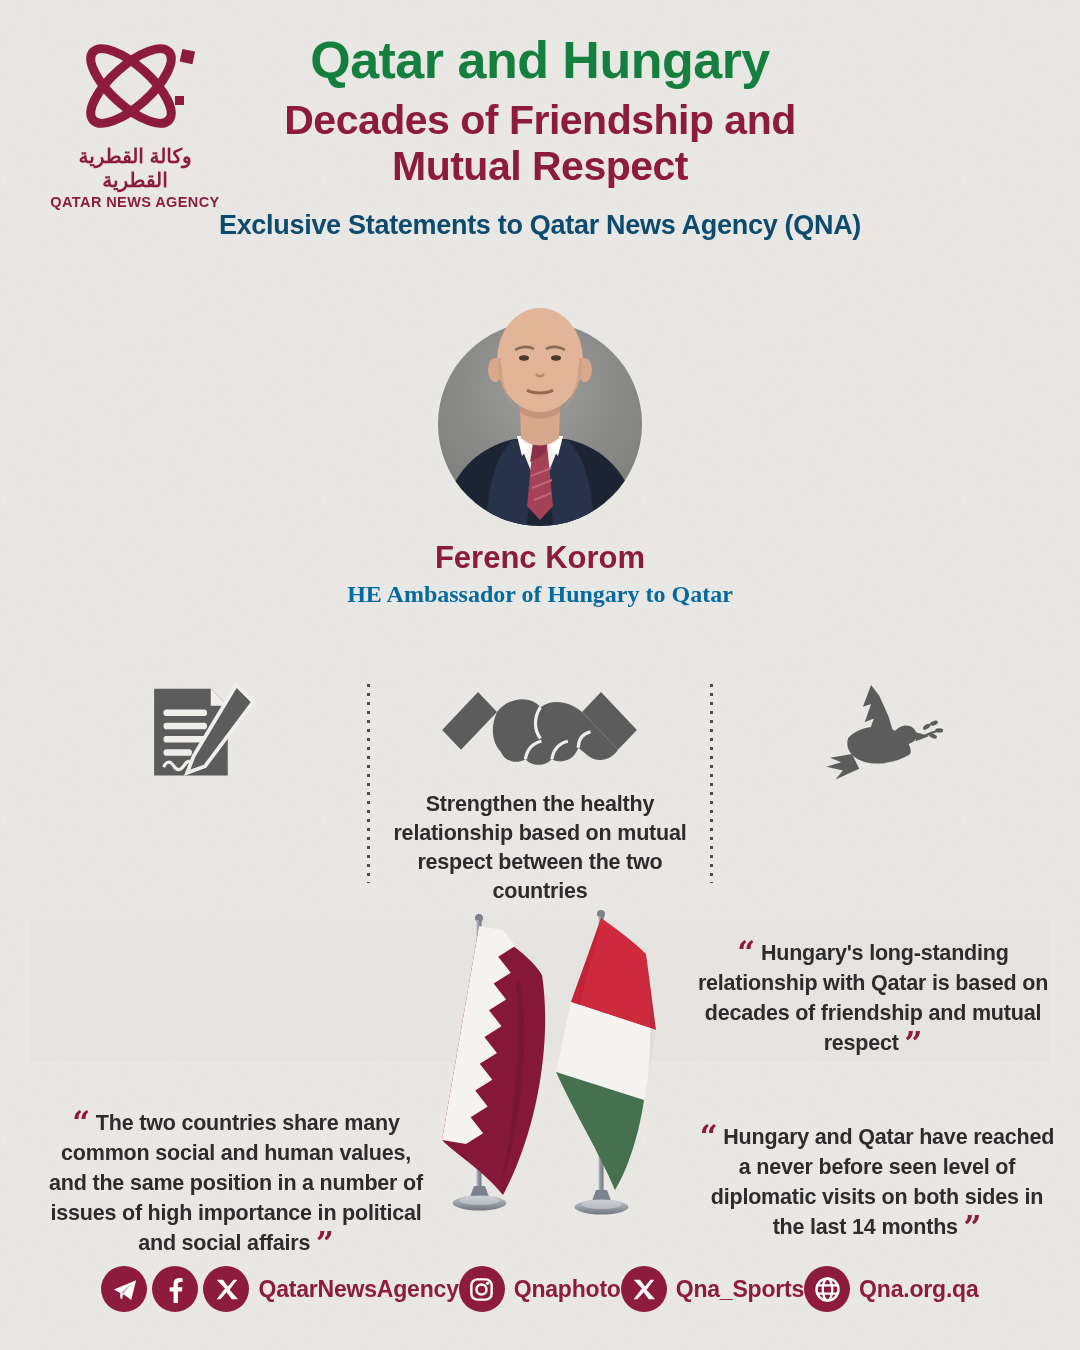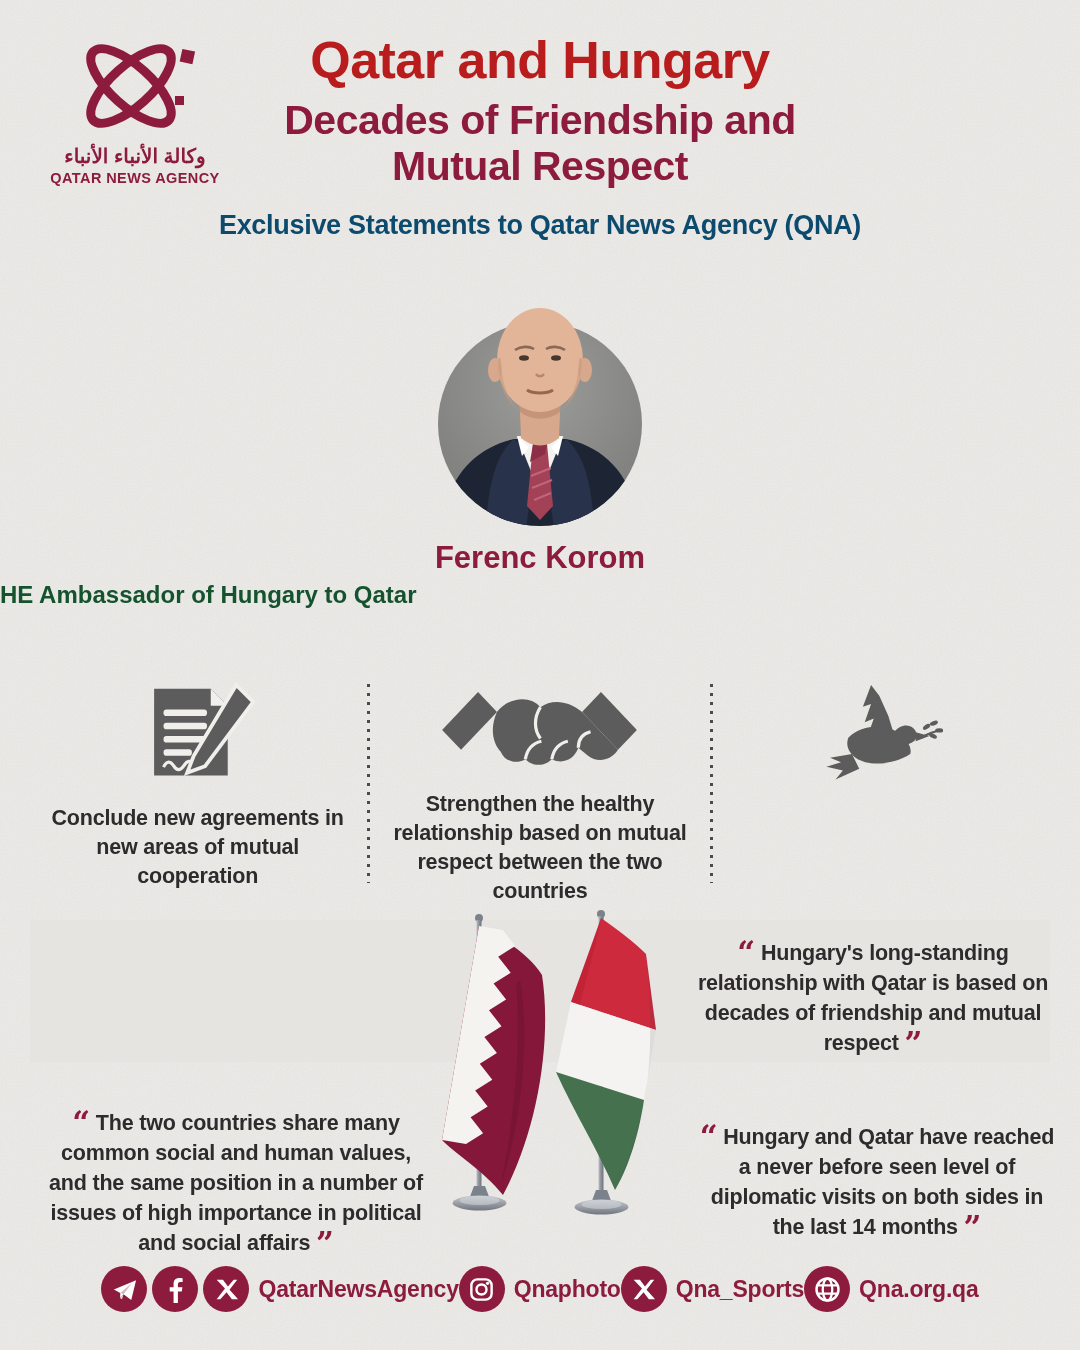--- a/index.html
+++ b/index.html
@@ -7,27 +7,27 @@
     position:relative;width:1080px;height:1350px;margin:0 auto;
     background:#f1efec;overflow:hidden;
     font-family:"Liberation Sans",sans-serif;color:#2d2b2c;
   }
   .texture{position:absolute;inset:0;width:100%;height:100%;pointer-events:none;z-index:0;}
   .abs{position:absolute;}
   
   .logo{left:50px;top:26px;width:170px;text-align:center;z-index:3;}
   .logo-arabic{font-size:20px;font-weight:bold;color:#8d1b3d;margin-top:2px;}
   .logo-english{font-size:14.5px;font-weight:bold;color:#8d1b3d;letter-spacing:.4px;margin-top:2px;}
-  .title{left:0;right:0;top:30px;text-align:center;font-size:52px;font-weight:bold;color:#b91c1c;letter-spacing:-.5px;z-index:2;}
+  .title{left:0;right:0;top:30px;text-align:center;font-size:52px;font-weight:bold;color:#15803d;letter-spacing:-.5px;z-index:2;}
   .subtitle{left:0;right:0;top:98px;text-align:center;font-size:41px;font-weight:bold;color:#8d1b3d;line-height:1.12;letter-spacing:-.5px;}
   .tagline{left:0;right:0;top:210px;text-align:center;font-size:27px;font-weight:bold;color:#0c4a6e;letter-spacing:-.3px;}
   
   .portrait{left:428px;top:266px;width:224px;height:262px;}
   .person-name{left:0;right:0;top:540px;text-align:center;font-size:31px;font-weight:bold;color:#8d1b3d;}
-  .person-role{left:0;right:0;top:581px;font-size:24px;font-weight:bold;color:#14532d;}
+  .person-role{left:0;right:0;top:581px;text-align:center;font-size:24px;font-weight:bold;color:#0369a1;font-family:Liberation Serif, serif;}
   
   .aims-heading{left:20px;right:20px;top:628px;text-align:center;font-size:25.5px;font-weight:bold;color:#8d1b3d;letter-spacing:-.4px;}
   .aims{left:30px;top:676px;width:1020px;height:215px;display:flex;align-items:stretch;}
   .aim{flex:1;display:flex;flex-direction:column;align-items:center;justify-content:flex-start;}
   .aim-iconbox{height:118px;display:flex;align-items:center;justify-content:center;}
   .aim-text{font-size:21.5px;font-weight:bold;text-align:center;line-height:1.35;max-width:320px;margin-top:10px;color:#2d2b2c;letter-spacing:-.2px;}
   .vdivider{width:3px;margin:8px 2px;background:repeating-linear-gradient(to bottom,#4a4a4a 0 3px,transparent 3px 9px);}
   
   .band{left:30px;top:920px;width:1020px;height:142px;background:#e6e4e1;z-index:1;}
   .flags{left:402px;top:890px;width:276px;height:350px;z-index:2;}
@@ -62,21 +62,21 @@
 
   <div class="abs logo">
     <svg width="160" height="112" viewBox="0 0 160 112">
       <g fill="none" stroke="#8d1b3d" stroke-width="9">
         <ellipse cx="76" cy="60" rx="51" ry="20" transform="rotate(-42 76 60)"></ellipse>
         <ellipse cx="76" cy="60" rx="51" ry="20" transform="rotate(42 76 60)"></ellipse>
       </g>
       <rect x="126" y="24" width="13" height="13" fill="#8d1b3d" transform="rotate(12 132 30)"></rect>
       <rect x="120" y="70" width="9" height="9" fill="#8d1b3d"></rect>
     </svg>
-    <div class="logo-arabic" dir="rtl">وكالة الأنباء الأنباء</div>
+    <div class="logo-arabic" dir="rtl">وكالة القطرية القطرية</div>
     <div class="logo-english">QATAR NEWS AGENCY</div>
   </div>
 
   <div class="abs title">Qatar and Hungary</div>
   <div class="abs subtitle">
     <span style="display:block">Decades of Friendship and</span>
     <span style="display:block">Mutual Respect</span>
   </div>
   <div class="abs tagline">Exclusive Statements to Qatar News Agency (QNA)</div>
 
@@ -138,21 +138,20 @@
           <g fill="#f1efec">
             <rect x="26" y="28" width="46" height="7" rx="3"></rect>
             <rect x="26" y="42" width="46" height="7" rx="3"></rect>
             <rect x="26" y="56" width="46" height="7" rx="3"></rect>
             <rect x="26" y="70" width="30" height="7" rx="3"></rect>
           </g>
           <path d="M26,89 q5,-10 11,-1 q5,8 11,-1 q4,-7 10,-2" stroke="#f1efec" stroke-width="3.4" fill="none"></path>
           <path d="M103,2 L121,20 L70,88 L51,95 L58,77 Z" fill="#5c5c5c" stroke="#f1efec" stroke-width="4"></path>
         </svg>
       </div>
-      <div class="aim-text">Conclude new agreements in new areas of mutual cooperation</div>
     </div>
 
     <div class="vdivider"></div>
 
     <div class="aim">
       <div class="aim-iconbox">
         <svg width="205" height="104" viewBox="0 0 210 110">
           <g fill="#5c5c5c">
             <polygon points="2,57 40,17 60,38 22,78"></polygon>
             <polygon points="208,57 170,17 150,38 188,78"></polygon>

